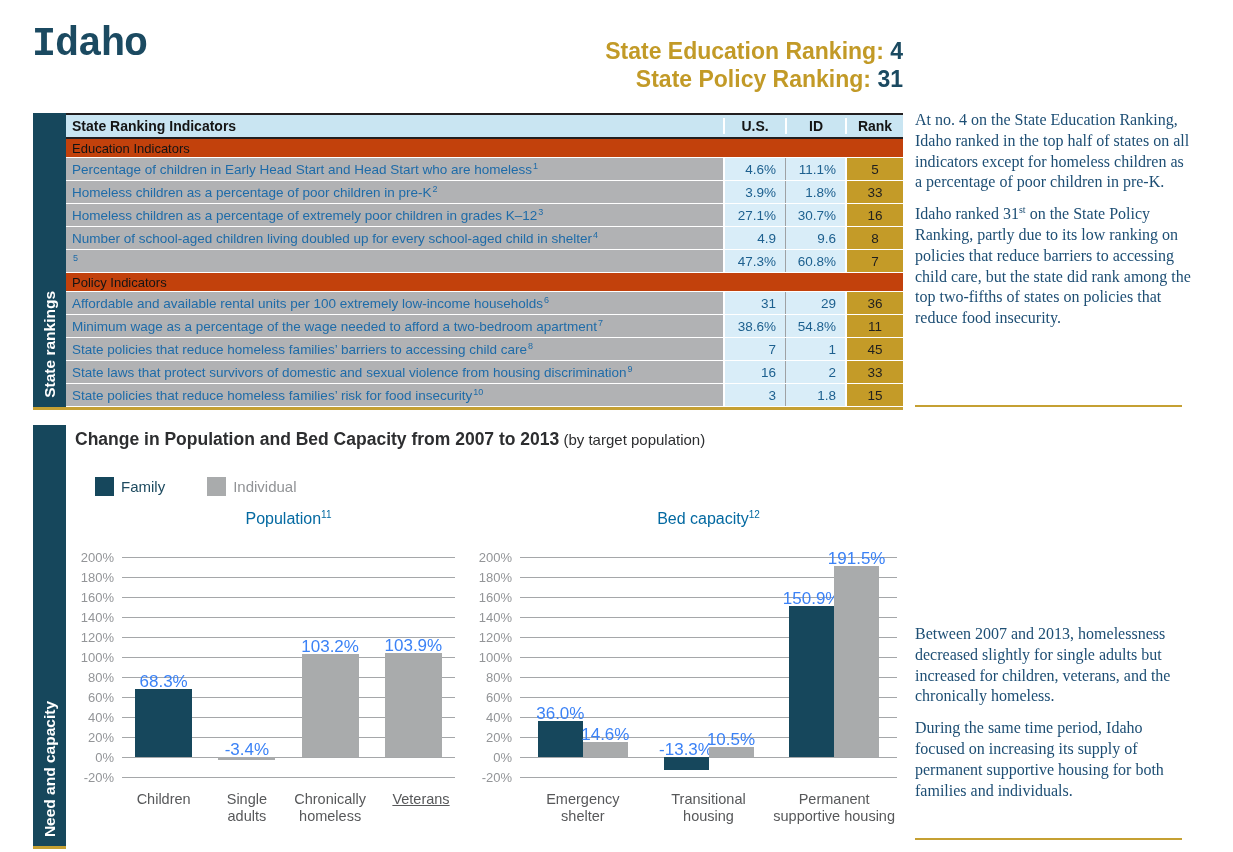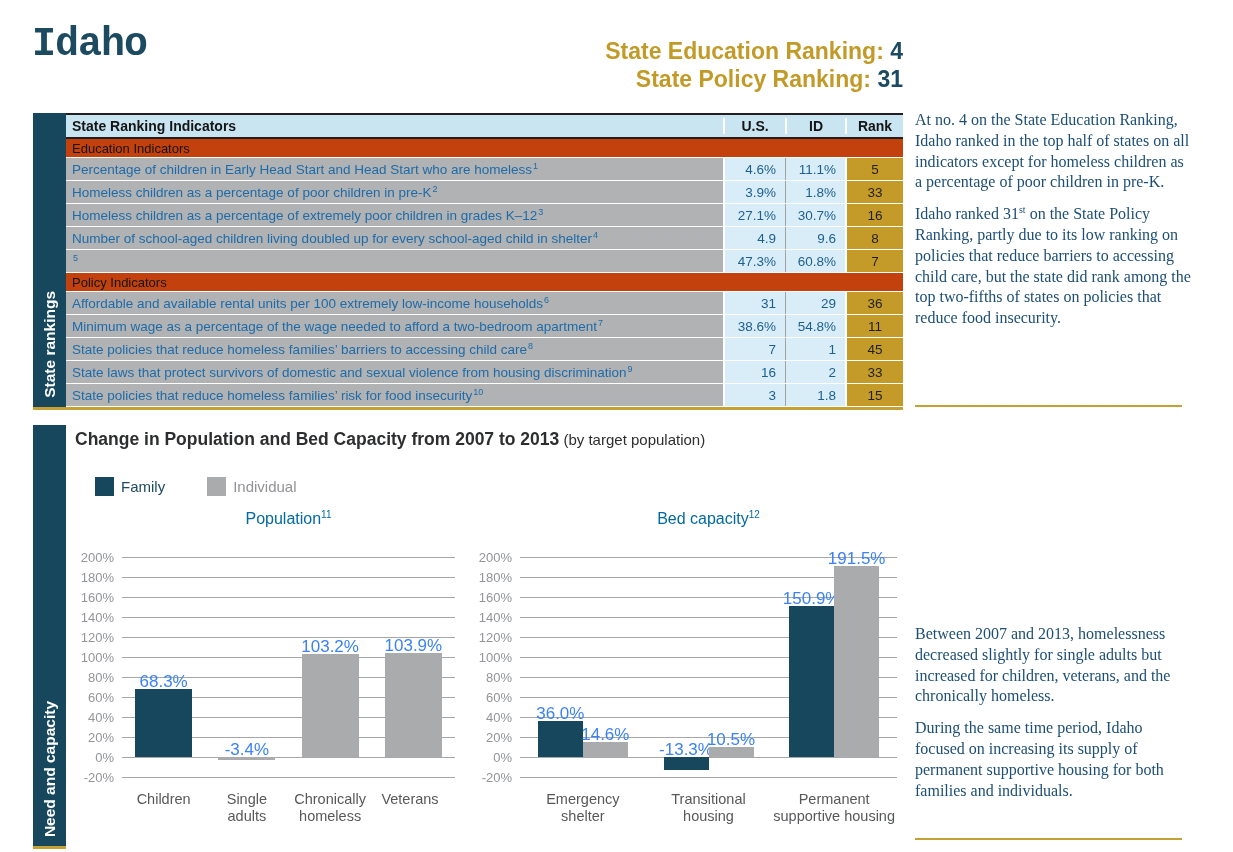--- a/index.html
+++ b/index.html
@@ -276,21 +276,21 @@
       <div class="bar" style="left: 96.375px; width: 57px; background: rgb(169, 171, 172); top: 200px; height: 3.4px;"></div>
       <div class="val" style="left: 82.875px; top: 183px;">-3.4%</div>
       <div class="xlab" style="left: 74.875px; width: 100px;">Single
 adults</div>
       <div class="bar" style="left: 179.625px; width: 57px; background: rgb(169, 171, 172); top: 96.8px; height: 103.2px;"></div>
       <div class="val" style="left: 166.125px; top: 79.8px;">103.2%</div>
       <div class="xlab" style="left: 158.125px; width: 100px;">Chronically
 homeless</div>
       <div class="bar" style="left: 262.875px; width: 57px; background: rgb(169, 171, 172); top: 96.1px; height: 103.9px;"></div>
       <div class="val" style="left: 249.375px; top: 79.1px;">103.9%</div>
-      <div class="xlab" style="left: 238px; width: 100px;">Veterans</div>
+      <div class="xlab" style="left: 249px; width: 100px; text-decoration: underline;">Veterans</div>
     </div>
   </div>
 <div class="chart" id="chart-bed">
     <div class="chart-title"><span>Bed capacity</span><sup>12</sup></div>
     <div class="plot">
       <div class="grid" style="top: 0px;"></div>
       <div class="tick" style="top: -7px;">200%</div>
       <div class="grid" style="top: 20px;"></div>
       <div class="tick" style="top: 13px;">180%</div>
       <div class="grid" style="top: 40px;"></div>

